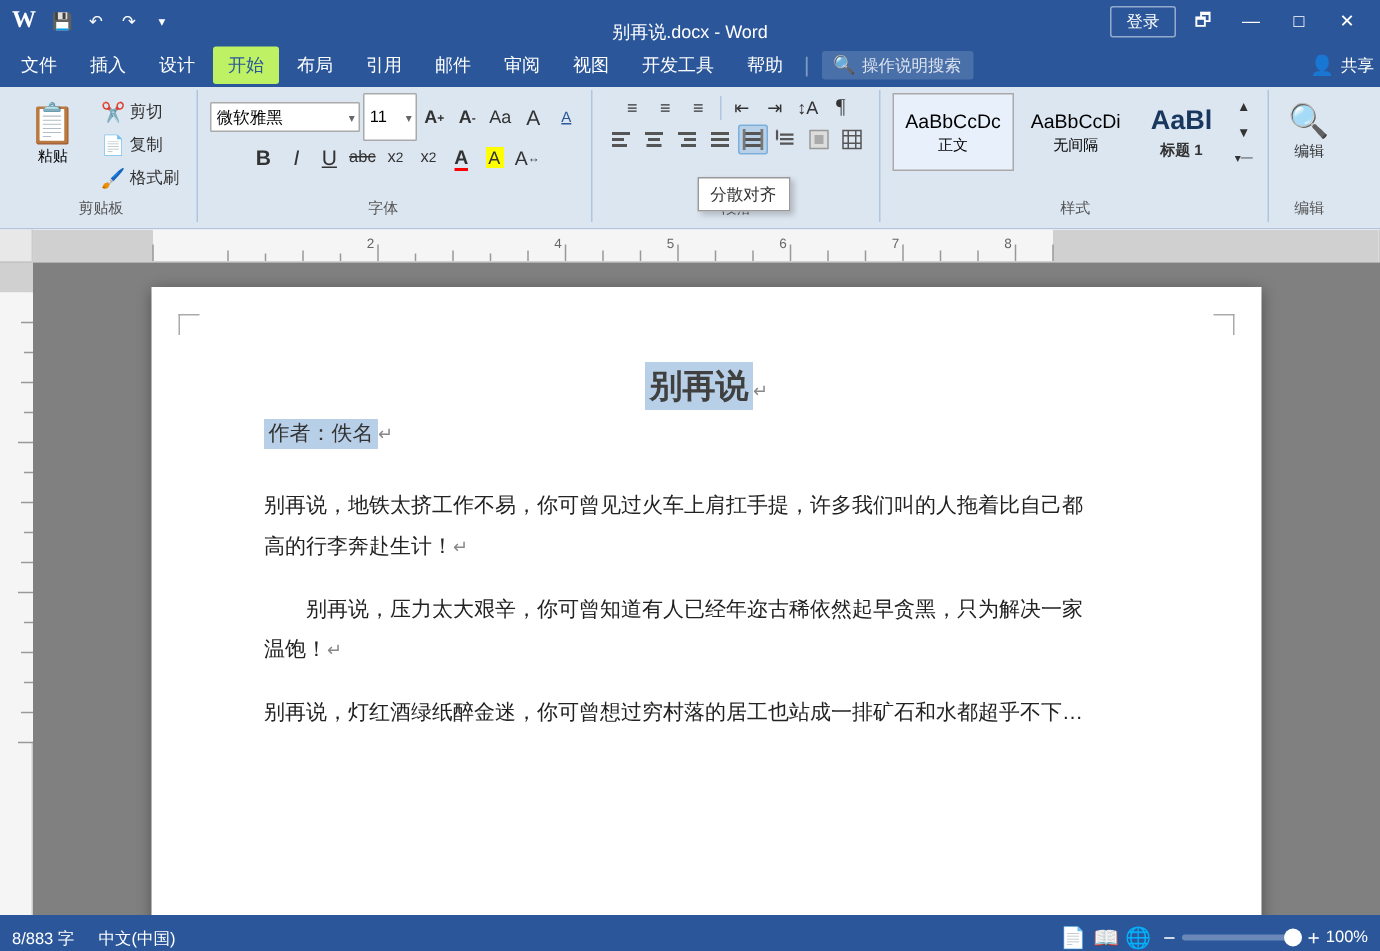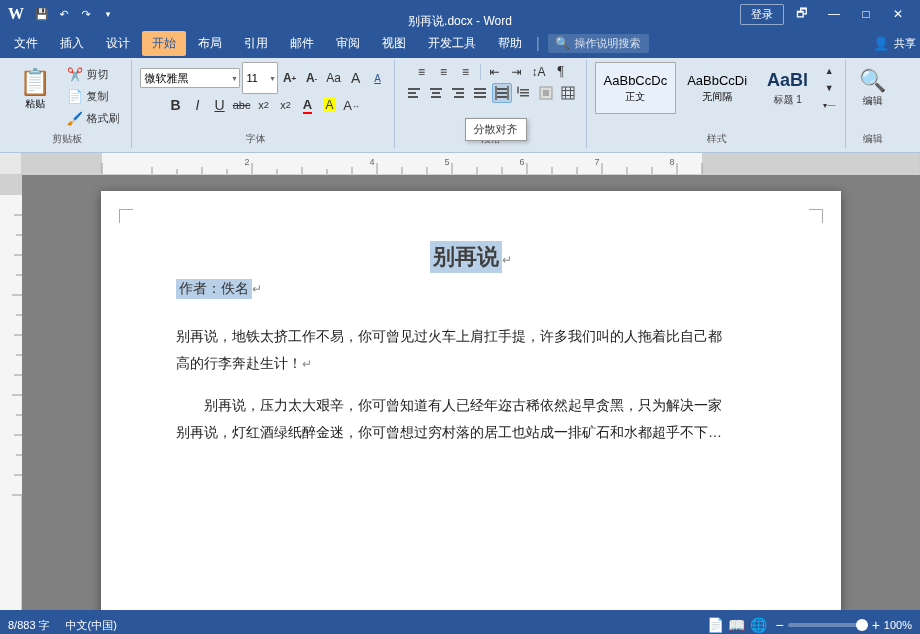--- a/index.html
+++ b/index.html
@@ -42,21 +42,21 @@
       gap: 2px;
     }
     .menu-item {
       padding: 4px 10px;
       color: white;
       font-size: 12px;
       cursor: pointer;
       border-radius: 2px;
     }
     .menu-item:hover, .menu-item.active { background: #1e4080; }
-    .menu-item.active { background: #fdba74; color: #2b579a; }
+    .menu-item.active { background: #bef264; color: #2b579a; }
 
     
     .ribbon {
       background: #dce6f1;
       border-bottom: 1px solid #b0c4de;
       padding: 2px 4px 4px 4px;
       display: flex;
       align-items: flex-start;
       gap: 2px;
       min-height: 95px;
@@ -392,21 +392,21 @@
       <div class="style-sample normal" style="border:1px solid #aaa; padding:4px 8px; min-width:55px; text-align:center; display:flex; flex-direction:column; align-items:center; justify-content:center; height:52px; font-size:11px; background:#e8f0fb;">
         <span style="font-size:13px;">AaBbCcDc</span>
         <span style="font-size:10px; margin-top:2px;">正文</span>
       </div>
       <div class="style-sample no-space" style="border:1px solid transparent; padding:4px 8px; min-width:55px; text-align:center; display:flex; flex-direction:column; align-items:center; justify-content:center; height:52px;">
         <span style="font-size:13px;">AaBbCcDi</span>
         <span style="font-size:10px; margin-top:2px;">无间隔</span>
       </div>
       <div class="style-sample heading1" style="border:1px solid transparent; padding:4px 8px; min-width:55px; text-align:center; display:flex; flex-direction:column; align-items:center; justify-content:center; height:52px;">
         <span style="font-size:18px; font-weight:bold; color:#17375e;">AaBl</span>
-        <span style="font-size:10px; margin-top:2px; color:#333; font-weight:normal;">标题 1</span>
+        <span style="font-size:10px; margin-top:2px; color:#333; font-weight:bold;">标题 1</span>
       </div>
       <div style="display:flex; flex-direction:column; justify-content:space-around; height:52px;">
         <div class="rbn-small-btn" style="font-size:9px;">▲</div>
         <div class="rbn-small-btn" style="font-size:9px;">▼</div>
         <div class="rbn-small-btn" style="font-size:8px;">▾<br><span style="font-size:8px; line-height:1;">—</span></div>
       </div>
     </div>
     <div class="ribbon-group-label" style="position:absolute; bottom:2px; left:0; right:0; text-align:center;">样式</div>
   </div>
 
@@ -513,20 +513,23 @@
         <div style="margin-bottom:0;">
           <span>别再说，地铁太挤工作不易，你可曾见过火车上肩扛手提，许多我们叫的人拖着比自己都</span>
         </div>
         <div style="margin-bottom:16px;">
           <span>高的行李奔赴生计！</span><span style="font-size:12px; color:#888;">↵</span>
         </div>
 
         <div style="margin-bottom:0; text-indent:2em;">
           <span>别再说，压力太大艰辛，你可曾知道有人已经年迩古稀依然起早贪黑，只为解决一家</span>
         </div>
+        <div style="margin-bottom:16px;">
+          <span>温饱！</span><span style="font-size:12px; color:#888;">↵</span>
+        </div>
 
         <div style="margin-bottom:0;">
           <span>别再说，灯红酒绿纸醉金迷，你可曾想过穷村落的居工也站成一排矿石和水都超乎不下…</span>
         </div>
 
       </div>
     </div>
   </div>
 </div>
 

